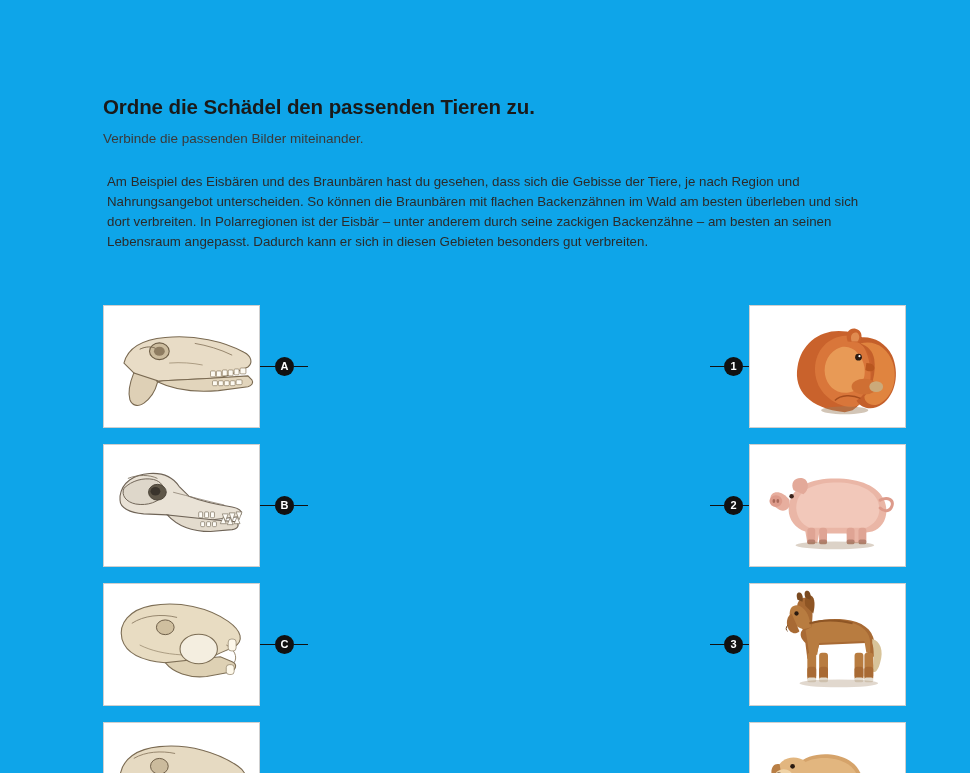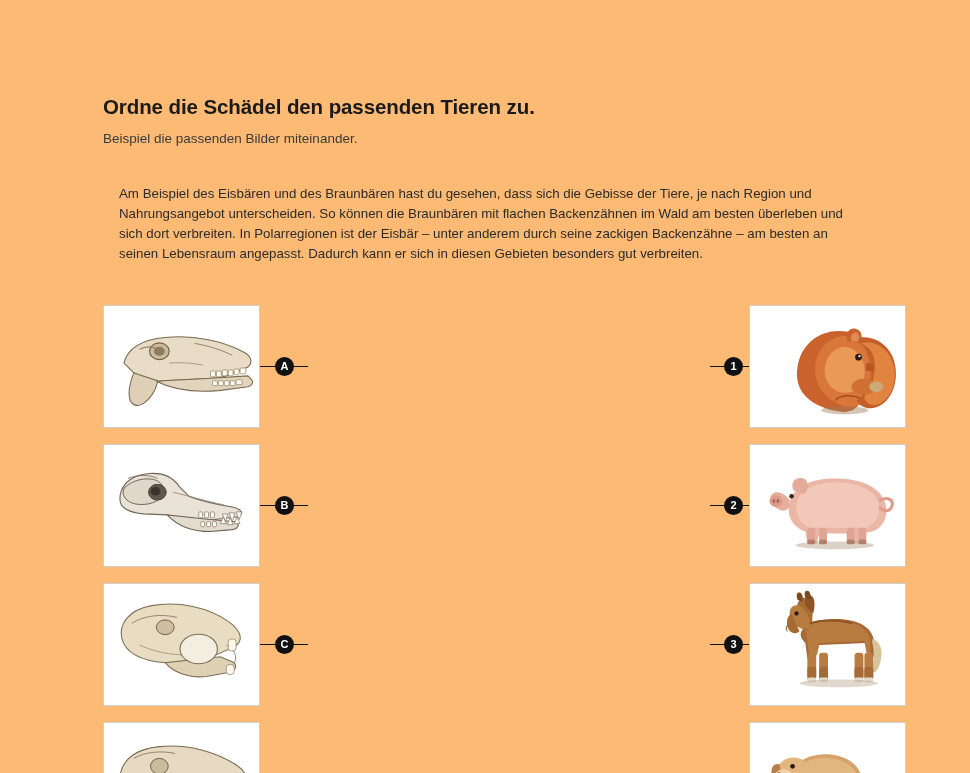--- a/index.html
+++ b/index.html
@@ -13,21 +13,21 @@
     overflow: hidden;
     font-family: "Liberation Sans", sans-serif;
     color: #222222;
     position: relative;
   }
   .page {
     position: absolute;
     left: 0; top: 0;
     width: 970px;
     height: 773px;
-    background: #fdba74;
+    background: #0ea5e9;
   }
   .content {
     position: absolute;
     left: 103px;
     top: 0;
     width: 800px;
   }
   h1.title {
     font-size: 20.5px;
     font-weight: bold;
@@ -49,21 +49,21 @@
   .body-text {
     position: absolute;
     top: 168px;
     left: 0;
     width: 765px;
     font-size: 13.3px;
     line-height: 20px;
     color: #2b2b2b;
   }
   .body-text p {
-    margin: 16px;
+    margin: 4px;
   }
 
   
   .match-area {
     position: absolute;
     top: 305px;
     left: 0;
     width: 800px;
   }
   .col {
@@ -121,21 +121,21 @@
 
   .art { position: absolute; left: 0; top: 0; width: 100%; height: 100%; }
 </style>
 </head>
 <body>
 
 <div class="page">
   <div class="content">
 
     <h1 class="title">Ordne die Schädel den passenden Tieren zu.</h1>
-    <div class="subtitle">Beispiel die passenden Bilder miteinander.</div>
+    <div class="subtitle">Verbinde die passenden Bilder miteinander.</div>
 
     <div class="body-text">
       <p>Am Beispiel des Eisbären und des Braunbären hast du gesehen, dass sich die Gebisse der Tiere, je nach Region und Nahrungsangebot unterscheiden. So können die Braunbären mit flachen Backenzähnen im Wald am besten überleben und sich dort verbreiten. In Polarregionen ist der Eisbär – unter anderem durch seine zackigen Backenzähne – am besten an seinen Lebensraum angepasst. Dadurch kann er sich in diesen Gebieten besonders gut verbreiten.</p>
     </div>
 
     <div class="match-area">
 
       <div class="col col-left">
 
         <div class="row">

